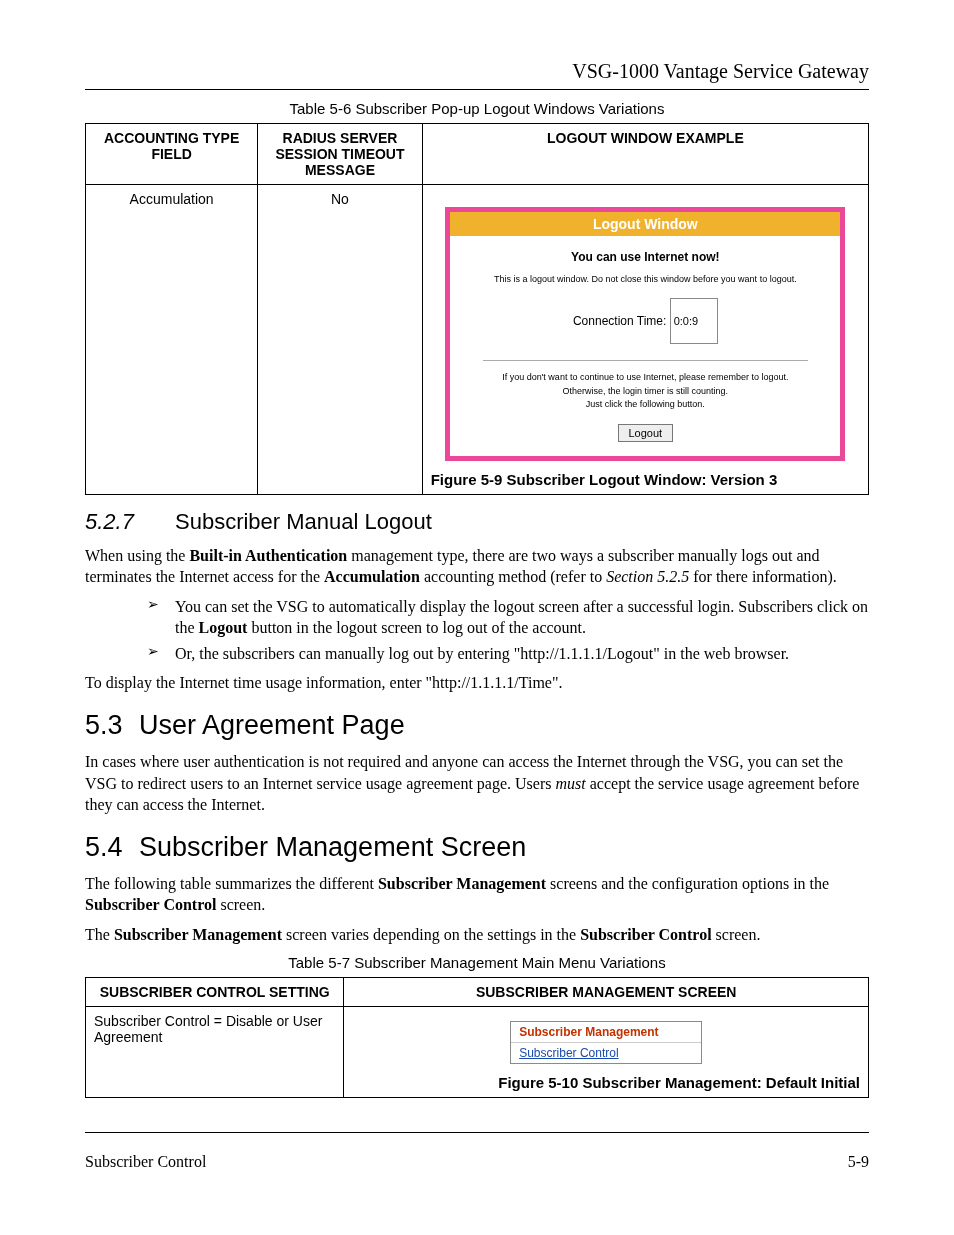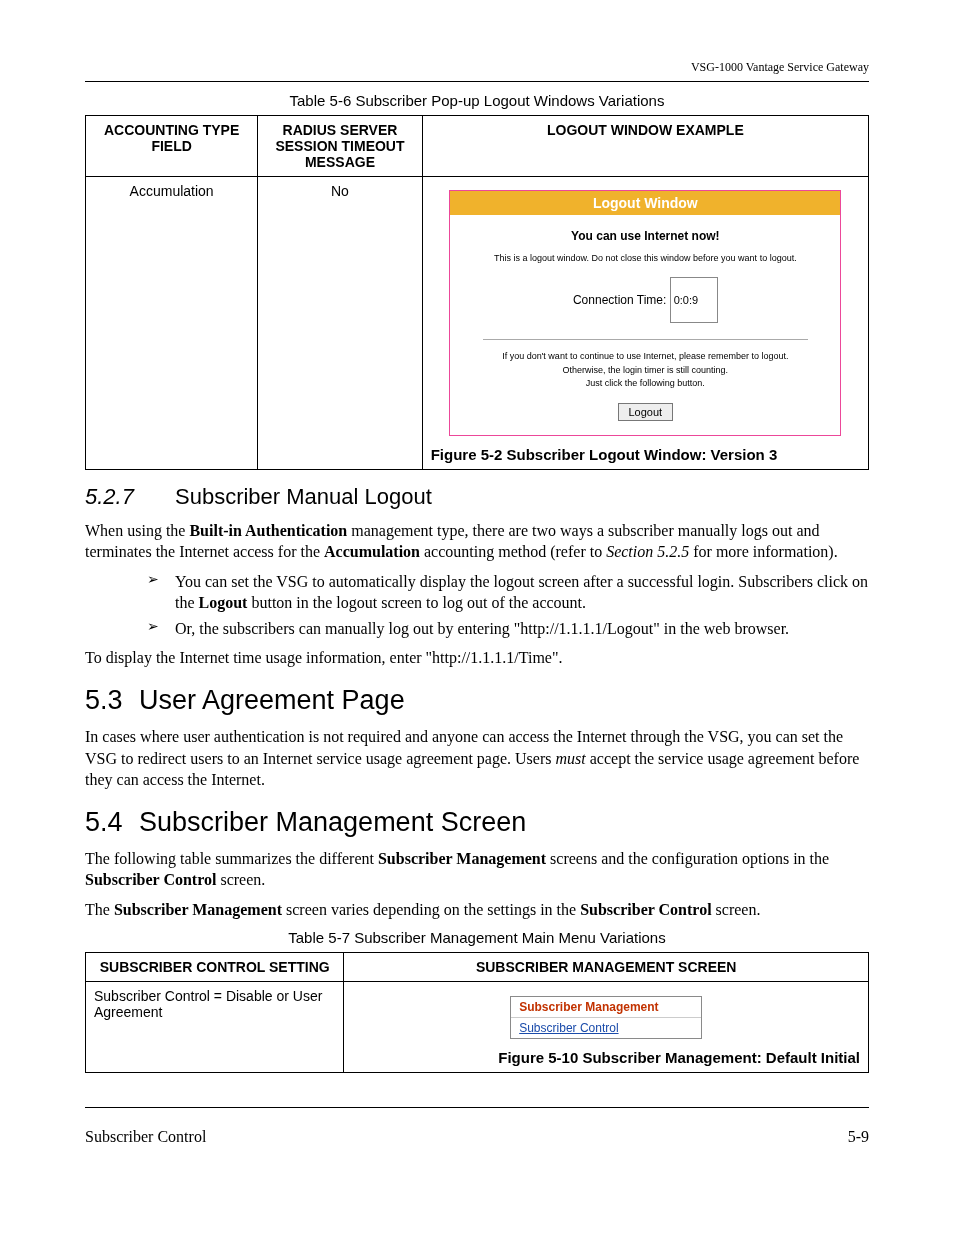--- a/index.html
+++ b/index.html
@@ -11,21 +11,21 @@
   }
   .page {
     width: 954px;
     min-height: 1235px;
     box-sizing: border-box;
     padding: 60px 85px 40px 85px;
     position: relative;
   }
   .running-head {
     text-align: right;
-    font-size: 12px;
+    font-size: 20px;
     margin-bottom: 6px;
   }
   .hr-top, .hr-bot {
     border: none;
     border-top: 1px solid #000;
     margin: 4px 0 10px 0;
   }
   .table-caption {
     text-align: center;
     font-family: Arial, Helvetica, sans-serif;
@@ -55,22 +55,22 @@
   .fig-caption {
     font-family: Arial, Helvetica, sans-serif;
     font-weight: bold;
     font-size: 15px;
     margin-top: 10px;
   }
 
   
   .logout-window {
     width: 390px;
-    margin: 7px auto;
-    border: 1px solid #ec4899;
+    margin: 16px auto;
+    border: 5px solid #ec4899;
     margin-bottom: 8px;
     background: #fff;
     font-family: Arial, Helvetica, sans-serif;
   }
   .logout-title {
     background: #f0b22c;
     color: #fff;
     text-align: center;
     font-size: 14px;
     font-weight: bold;
@@ -225,31 +225,31 @@
               </div>
               <hr class="lw-hr">
               <div class="lw-note">
                 <span>If you don't want to continue to use Internet, please remember to logout.</span><br>
                 <span>Otherwise, the login timer is still counting.</span><br>
                 <span>Just click the following button.</span>
               </div>
               <button class="lw-btn">Logout</button>
             </div>
           </div>
-          <div class="fig-caption">Figure 5-2 Subscriber Logout Window: Version 3</div>
+          <div class="fig-caption">Figure 5-9 Subscriber Logout Window: Version 3</div>
         </td>
       </tr>
     </tbody>
   </table>
 
   <div class="h-sub">
     <span class="no">5.2.7</span><span>Subscriber Manual Logout</span>
   </div>
   <p class="body">
-    <span>When using the </span><strong>Built-in Authentication</strong><span> management type, there are two ways a subscriber manually logs out and terminates the Internet access for the </span><strong>Accumulation</strong><span> accounting method (refer to </span><em>Section 5.2.5</em><span> for more information).</span>
+    <span>When using the </span><strong>Built-in Authentication</strong><span> management type, there are two ways a subscriber manually logs out and terminates the Internet access for the </span><strong>Accumulation</strong><span> accounting method (refer to </span><em>Section 5.2.5</em><span> for there information).</span>
   </p>
   <ul class="arrow-list">
     <li>
       <span>You can set the VSG to automatically display the logout screen after a successful login. Subscribers click on the </span><strong>Logout</strong><span> button in the logout screen to log out of the account.</span>
     </li>
     <li>Or, the subscribers can manually log out by entering "http://1.1.1.1/Logout" in the web browser.</li>
   </ul>
   <p class="body">To display the Internet time usage information, enter "http://1.1.1.1/Time".</p>
 
   <div class="h-main">

